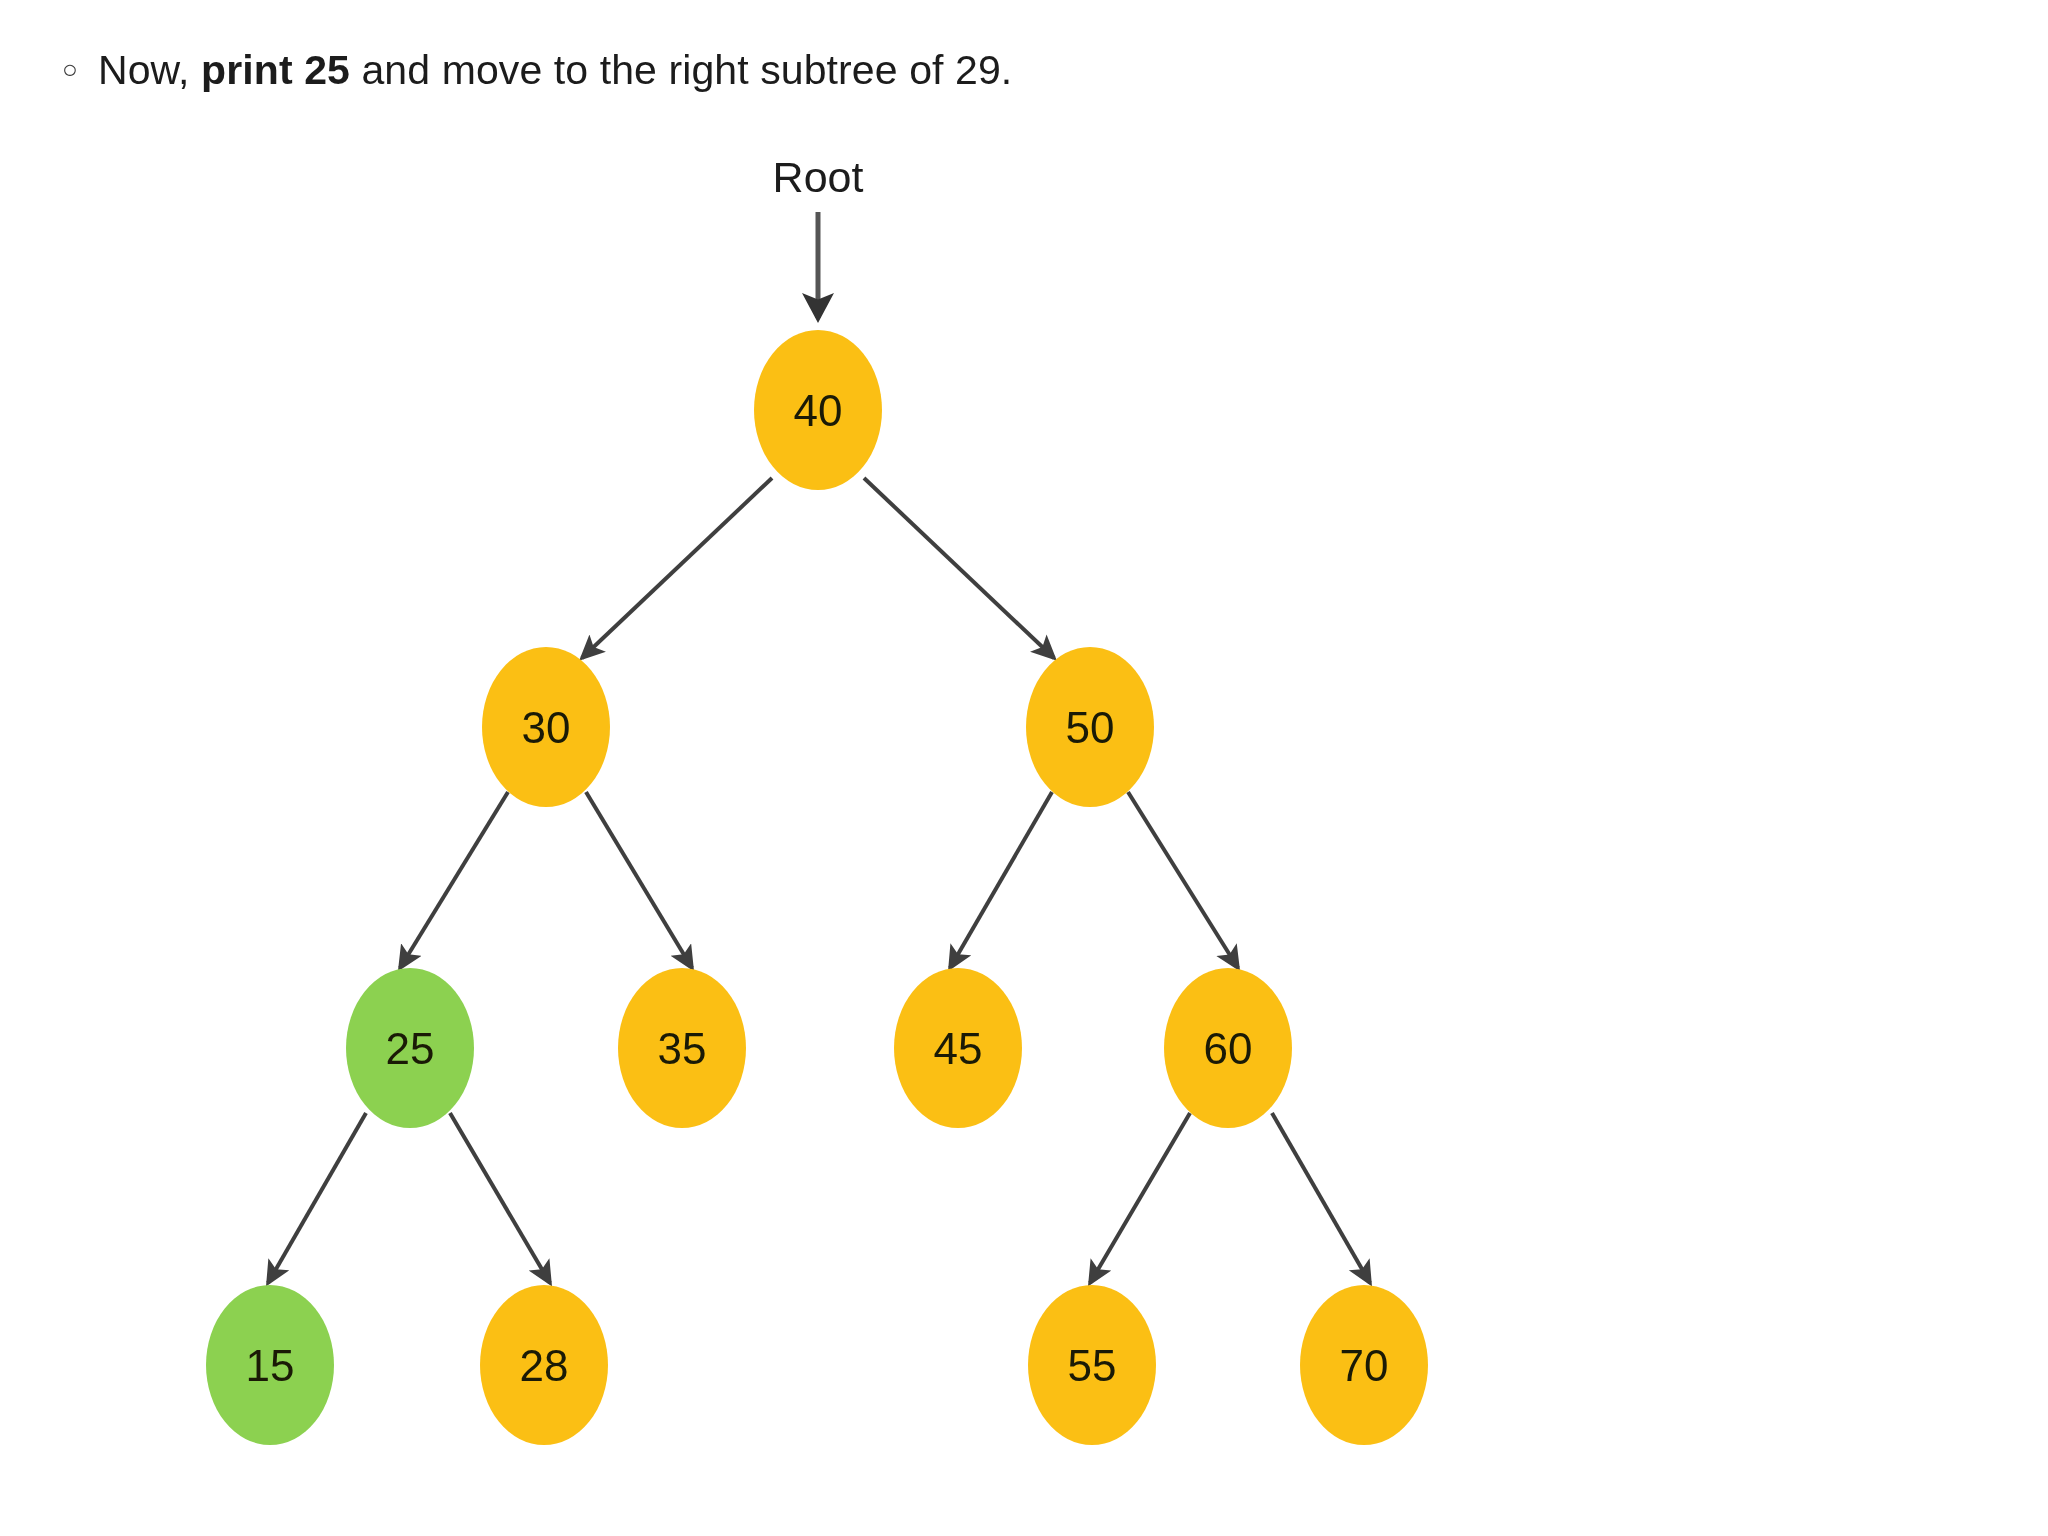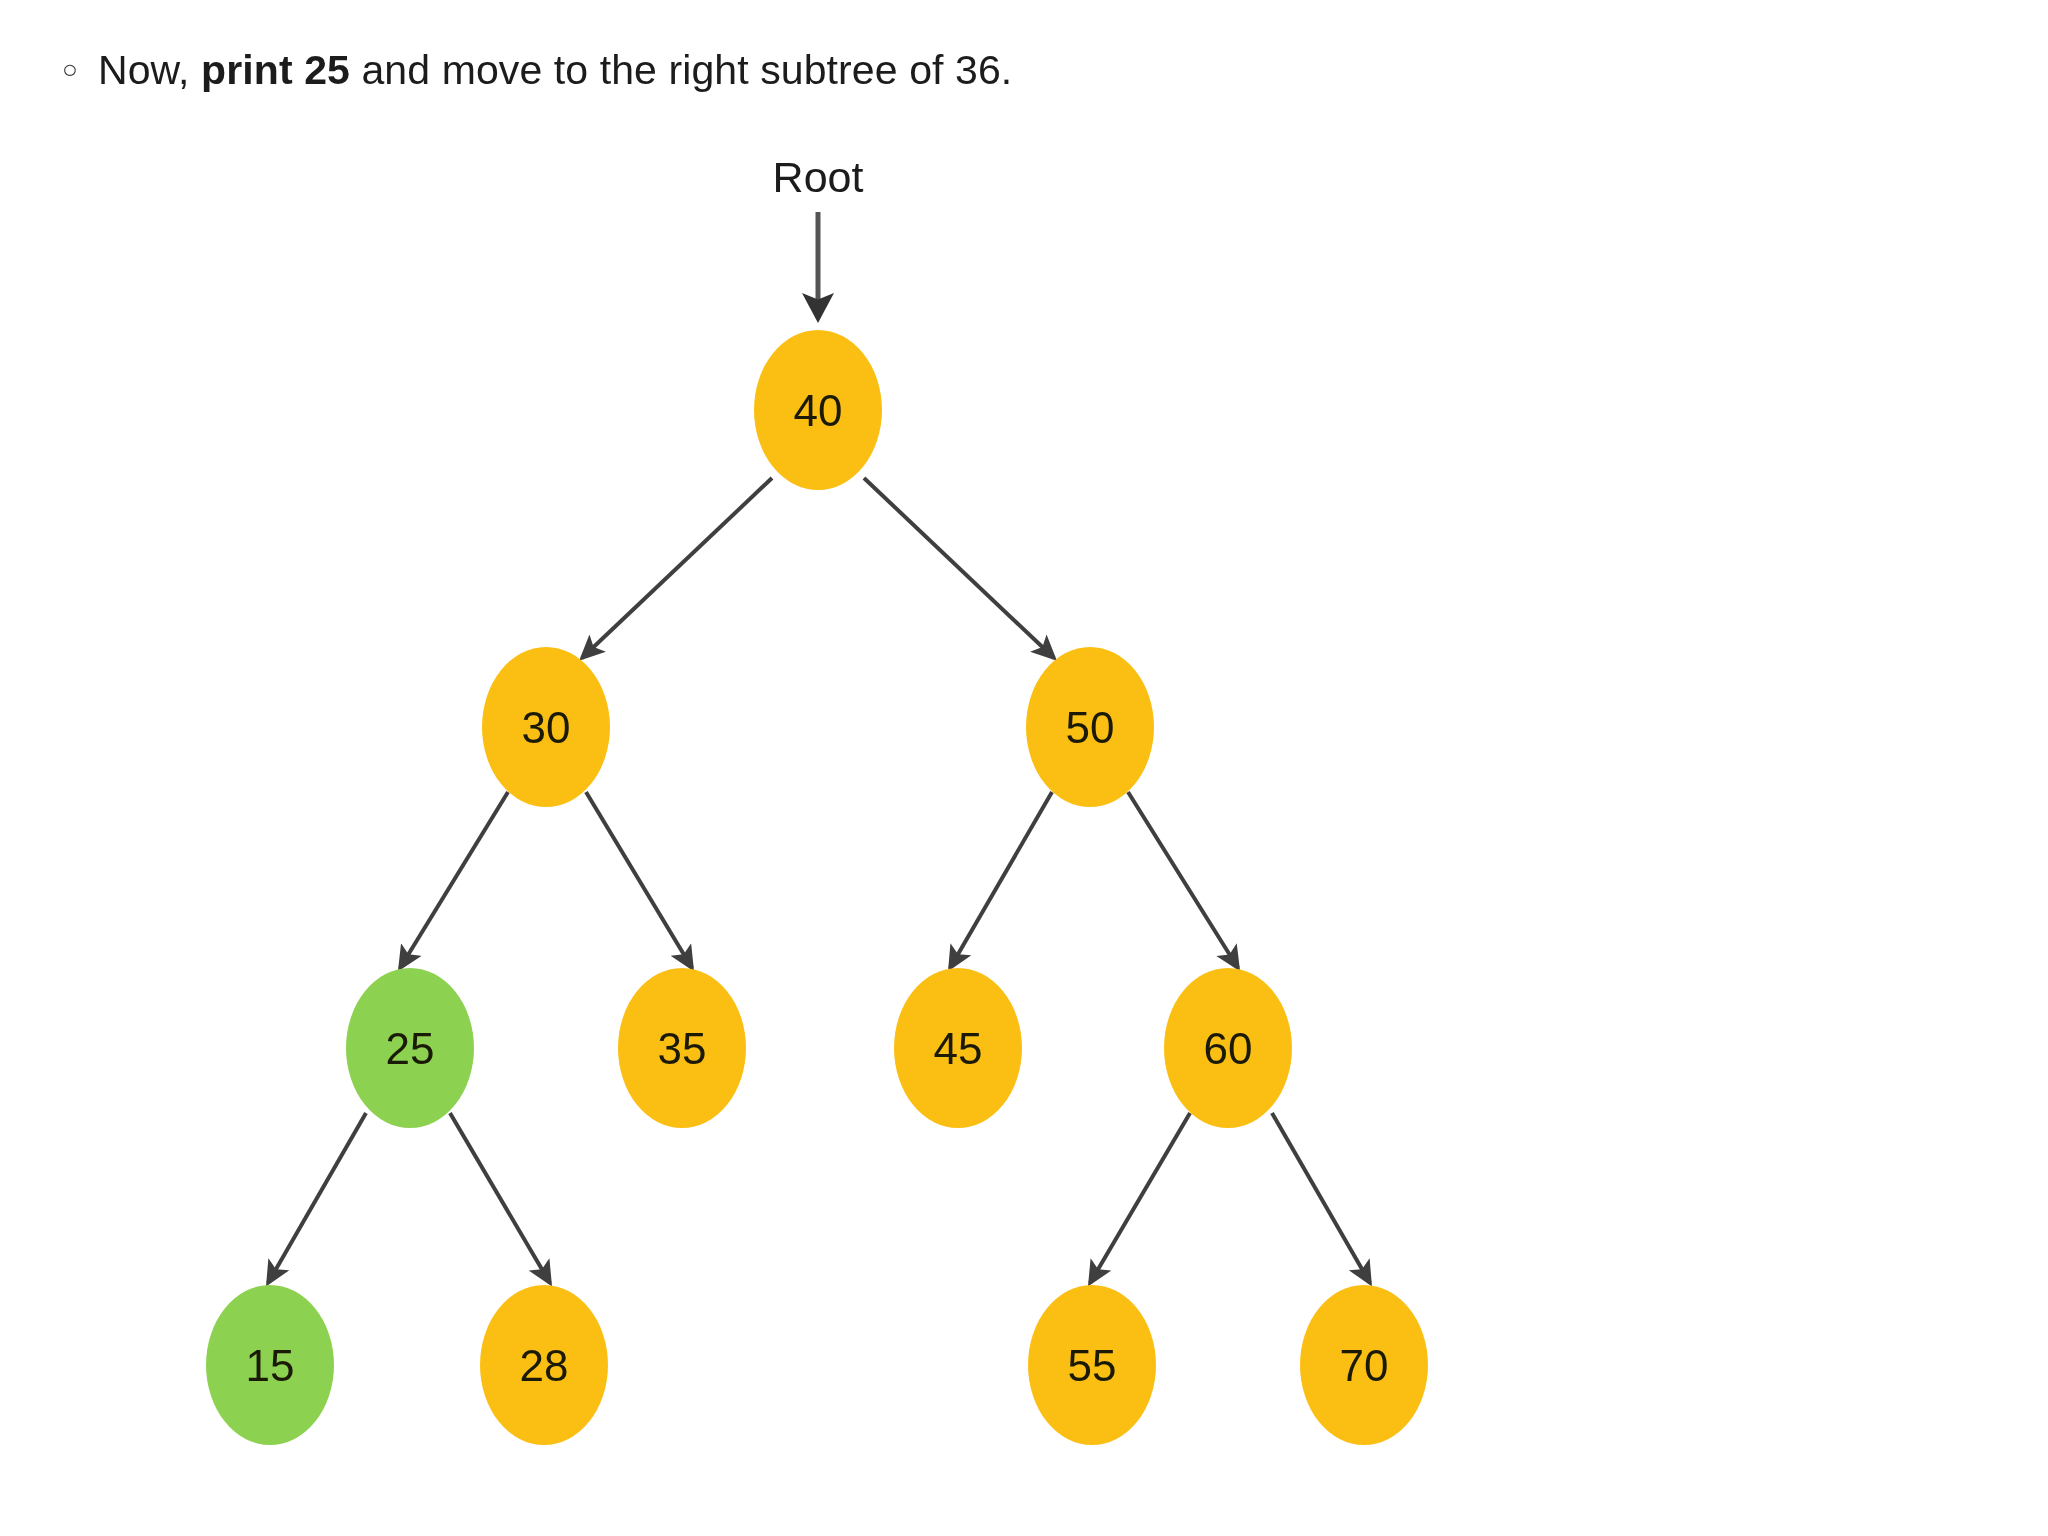--- a/index.html
+++ b/index.html
@@ -86,21 +86,21 @@
     text-anchor: middle;
   }
 </style>
 </head>
 <body>
 
 <div class="slide">
 
   <div class="bullet-row">
     <span class="bullet-marker">○</span>
-    <span class="bullet-text"><span>Now, </span><span class="bold">print 25</span><span> and move to the right subtree of 36.</span></span>
+    <span class="bullet-text"><span>Now, </span><span class="bold">print 25</span><span> and move to the right subtree of 29.</span></span>
   </div>
 
   <svg id="tree-svg" viewBox="0 0 2048 1536">
     <defs>
       <marker id="arrowhead" markerWidth="7" markerHeight="7" refX="5.4" refY="3" orient="auto" markerUnits="strokeWidth">
         <path d="M0,0 L6.4,3 L0,6 L1.4,3 Z" fill="#3f3f3f"></path>
       </marker>
       <marker id="arrowhead-root" markerWidth="6.4" markerHeight="6.4" refX="5" refY="3.2" orient="auto" markerUnits="strokeWidth">
         <path d="M0,0 L6,3.2 L0,6.4 L1.3,3.2 Z" fill="#333333"></path>
       </marker>

